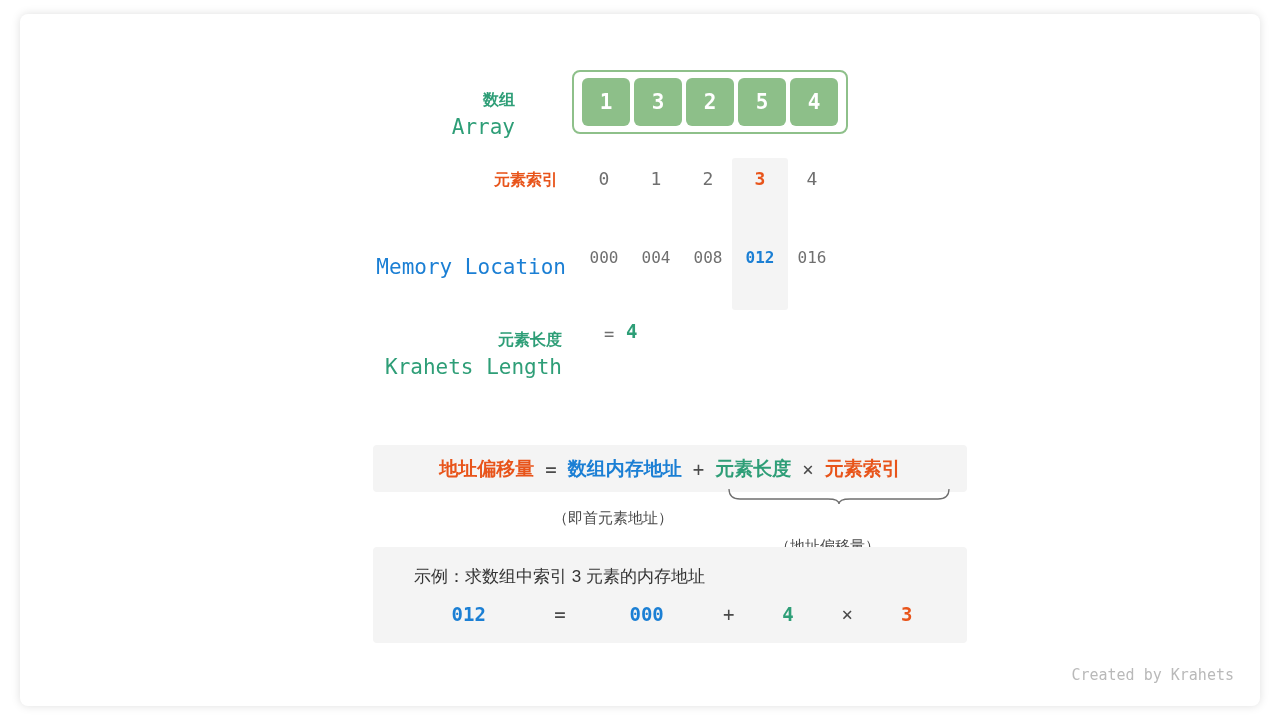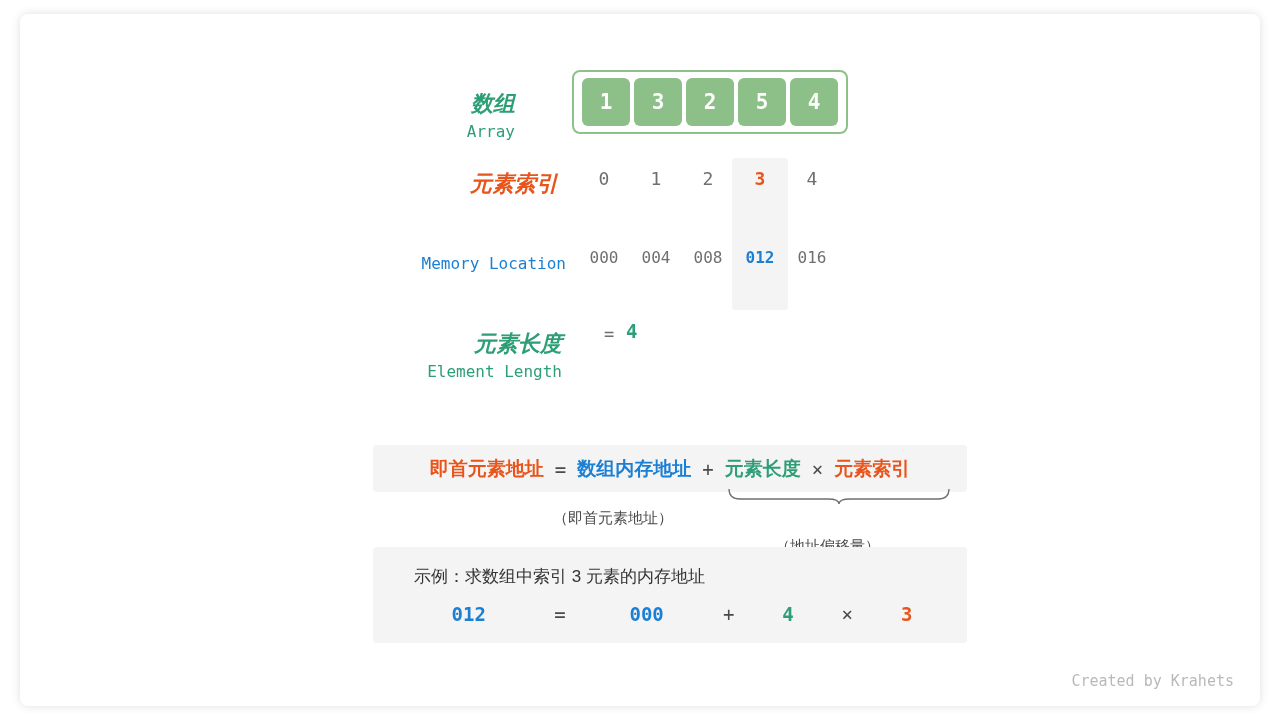--- a/index.html
+++ b/index.html
@@ -23,27 +23,26 @@
     box-shadow: 0 0 10px rgba(0,0,0,0.13);
   }
 
   
   .label-block {
     position: absolute;
     text-align: right;
     line-height: 1.25;
   }
   .label-cn {
-    font-size: 22px;
+    font-size: 16px;
     font-weight: bold;
     display: block;
-    font-style: italic;
   }
   .label-en {
-    font-size: 16px;
+    font-size: 21px;
     font-family: "DejaVu Sans Mono", monospace;
     display: block;
     margin-top: 4px;
   }
   .green  { color: #2e9e77; }
   .orange { color: #e8541a; }
   .blue   { color: #1b7fd4; }
 
   
   .array-box {
@@ -205,21 +204,21 @@
   .e-op1 { width: 80px; text-align: center; color: #4a4a4a; font-weight: normal; }
   .e-b { width: 110px; text-align: center; color: #1b7fd4; }
   .e-op2 { width: 70px; text-align: center; color: #4a4a4a; font-weight: normal; }
   .e-c { width: 60px; text-align: center; color: #2e9e77; }
   .e-op3 { width: 70px; text-align: center; color: #4a4a4a; font-weight: normal; }
   .e-d { width: 60px; text-align: center; color: #e8541a; }
 
   .credit {
     position: absolute;
     right: 26px;
-    bottom: 16px;
+    bottom: 22px;
     font-size: 15px;
     font-family: "DejaVu Sans Mono", monospace;
     color: #b9b9b9;
   }
 </style>
 </head>
 <body>
 
 <div class="canvas">
 
@@ -257,27 +256,27 @@
   <div class="row addr-row">
     <div class="item">000</div>
     <div class="item">004</div>
     <div class="item">008</div>
     <div class="item hl">012</div>
     <div class="item">016</div>
   </div>
 
   <div class="label-block green" style="left:330px; top:316px; width:212px;">
     <span class="label-cn">元素长度</span>
-    <span class="label-en">Element Length</span>
+    <span class="label-en">Krahets Length</span>
   </div>
   <div class="len-eq">=</div>
   <div class="len-val">4</div>
 
   <div class="formula">
-    <span class="orange">即首元素地址</span>
+    <span class="orange">地址偏移量</span>
     <span class="op">=</span>
     <span class="blue">数组内存地址</span>
     <span class="op">+</span>
     <span class="green">元素长度</span>
     <span class="op">×</span>
     <span class="orange">元素索引</span>
   </div>
 
   <svg class="brace" viewBox="0 0 222 16" preserveAspectRatio="none">
     <path d="M1,1 Q1,11 12,11 L100,11 Q111,11 111,16 Q111,11 122,11 L210,11 Q221,11 221,1" fill="none" stroke="#6f6f6f" stroke-width="1.3"></path>

